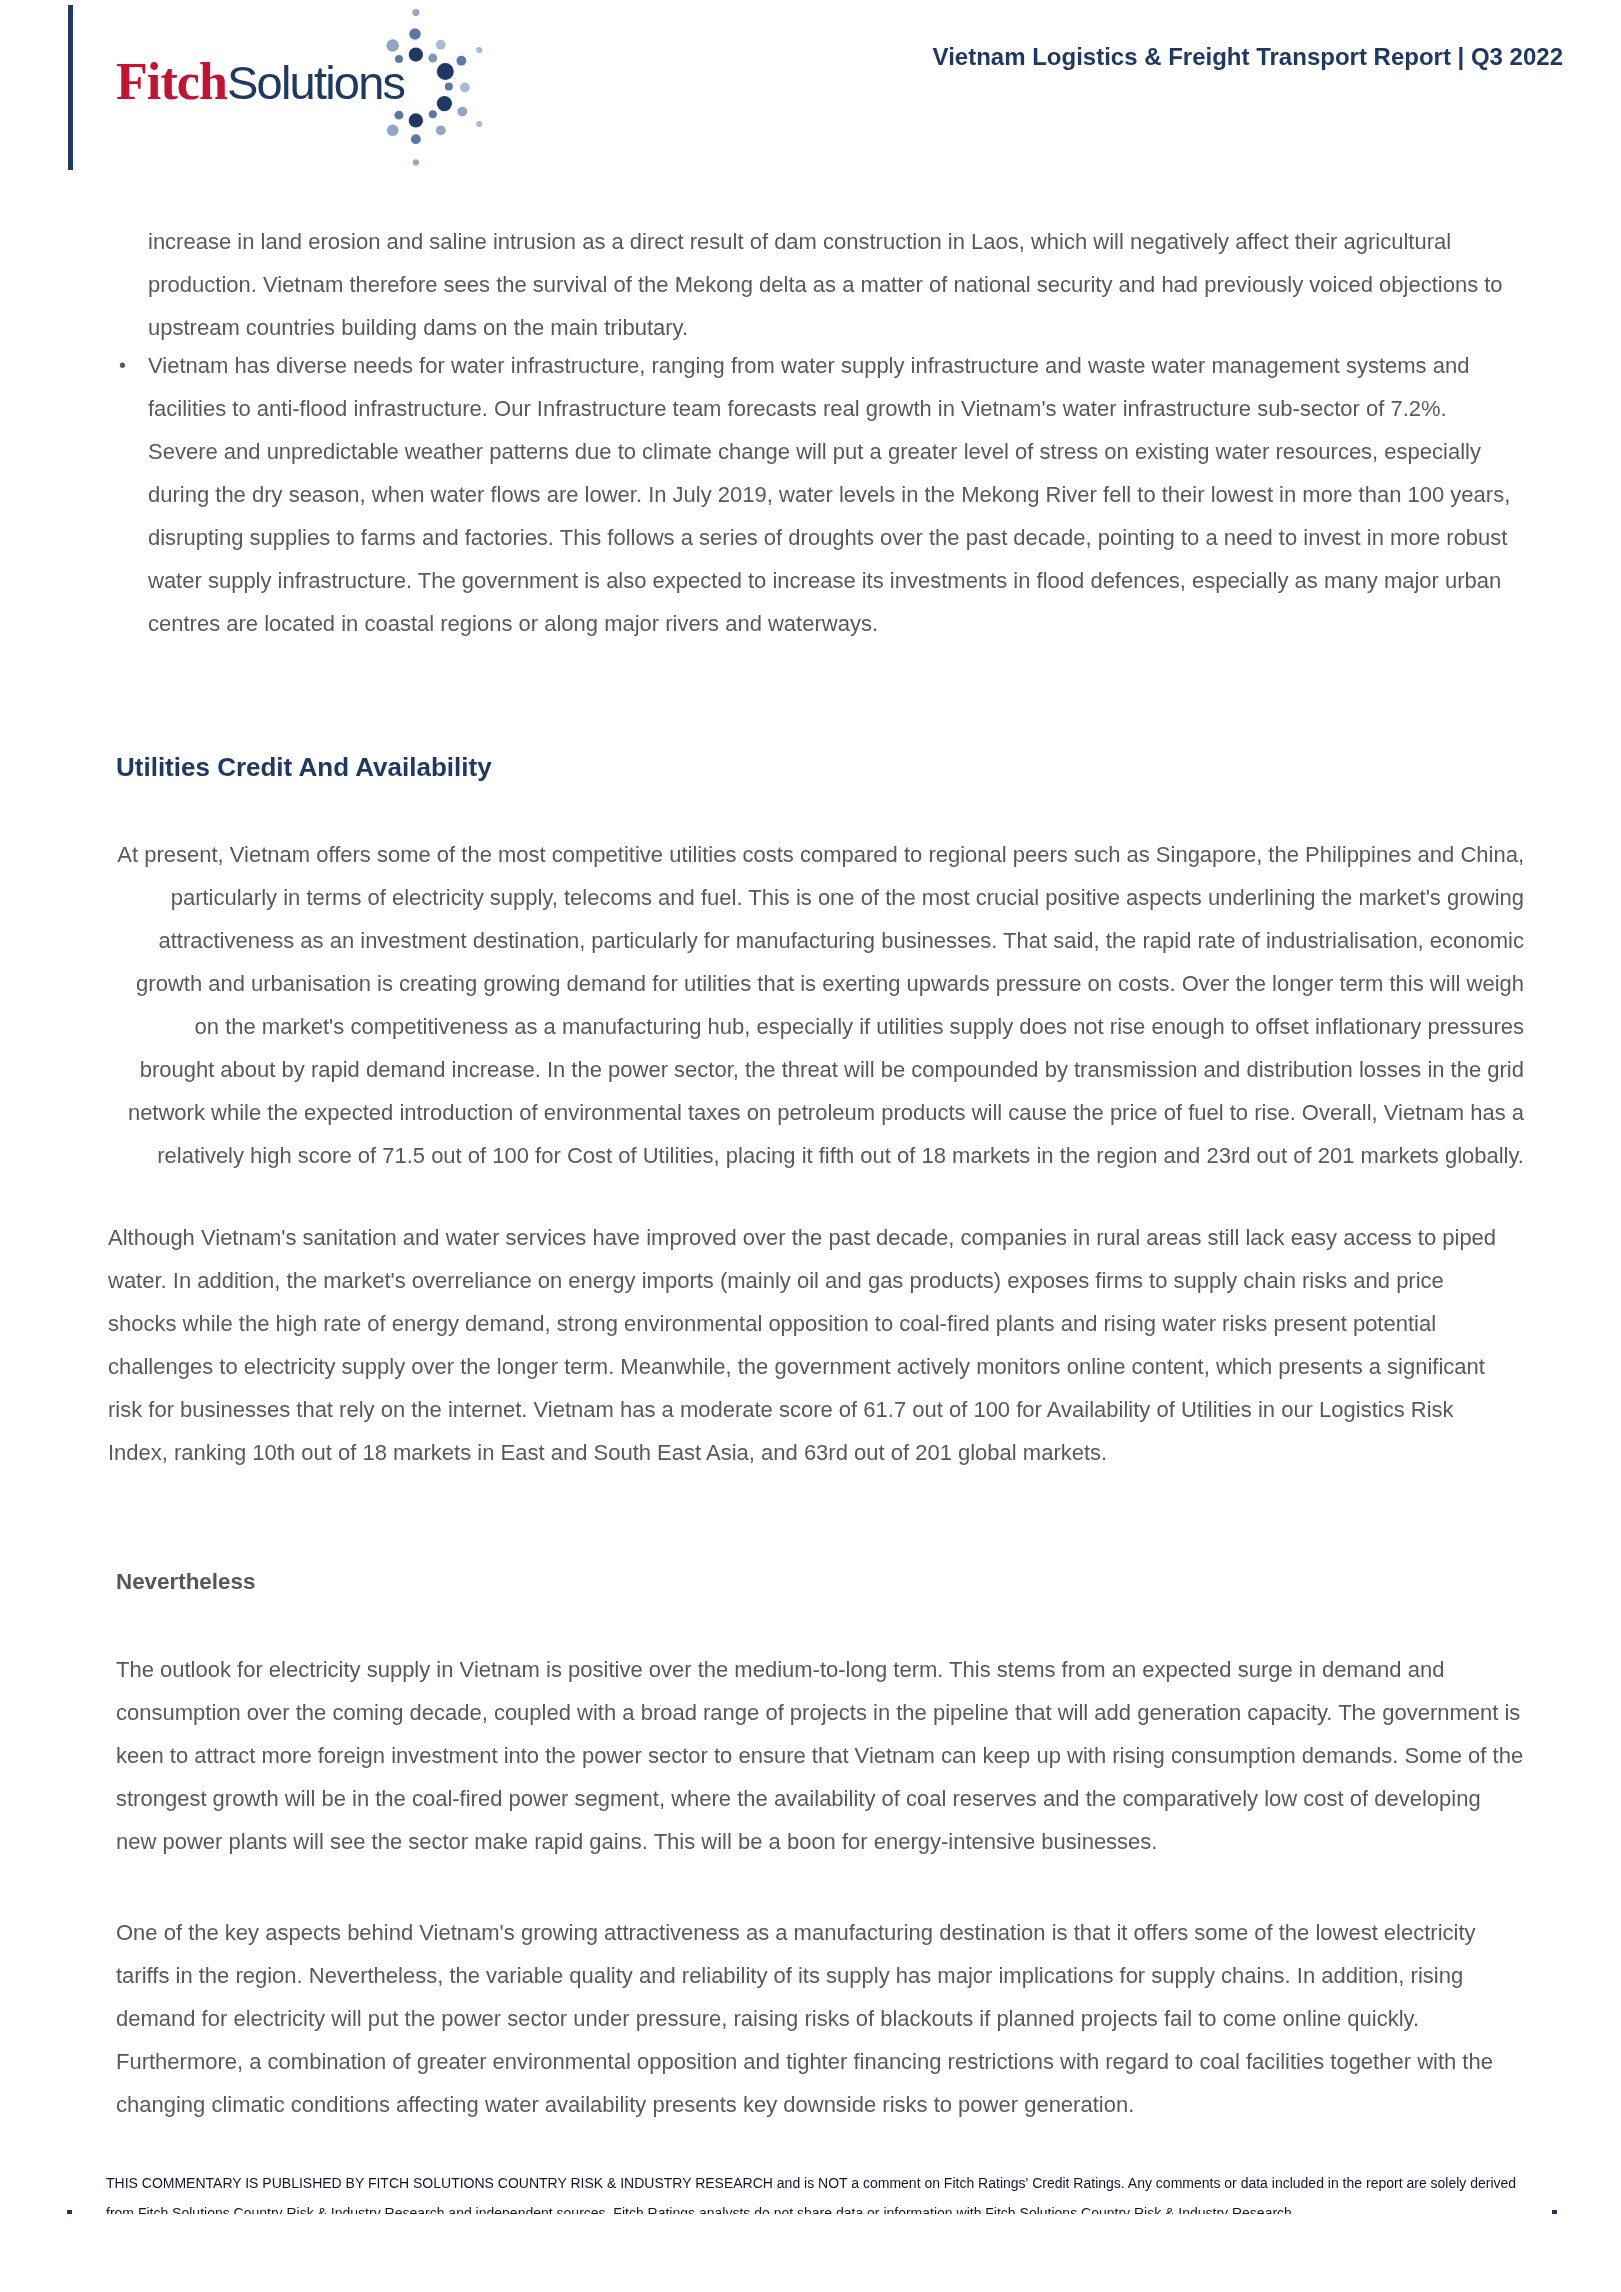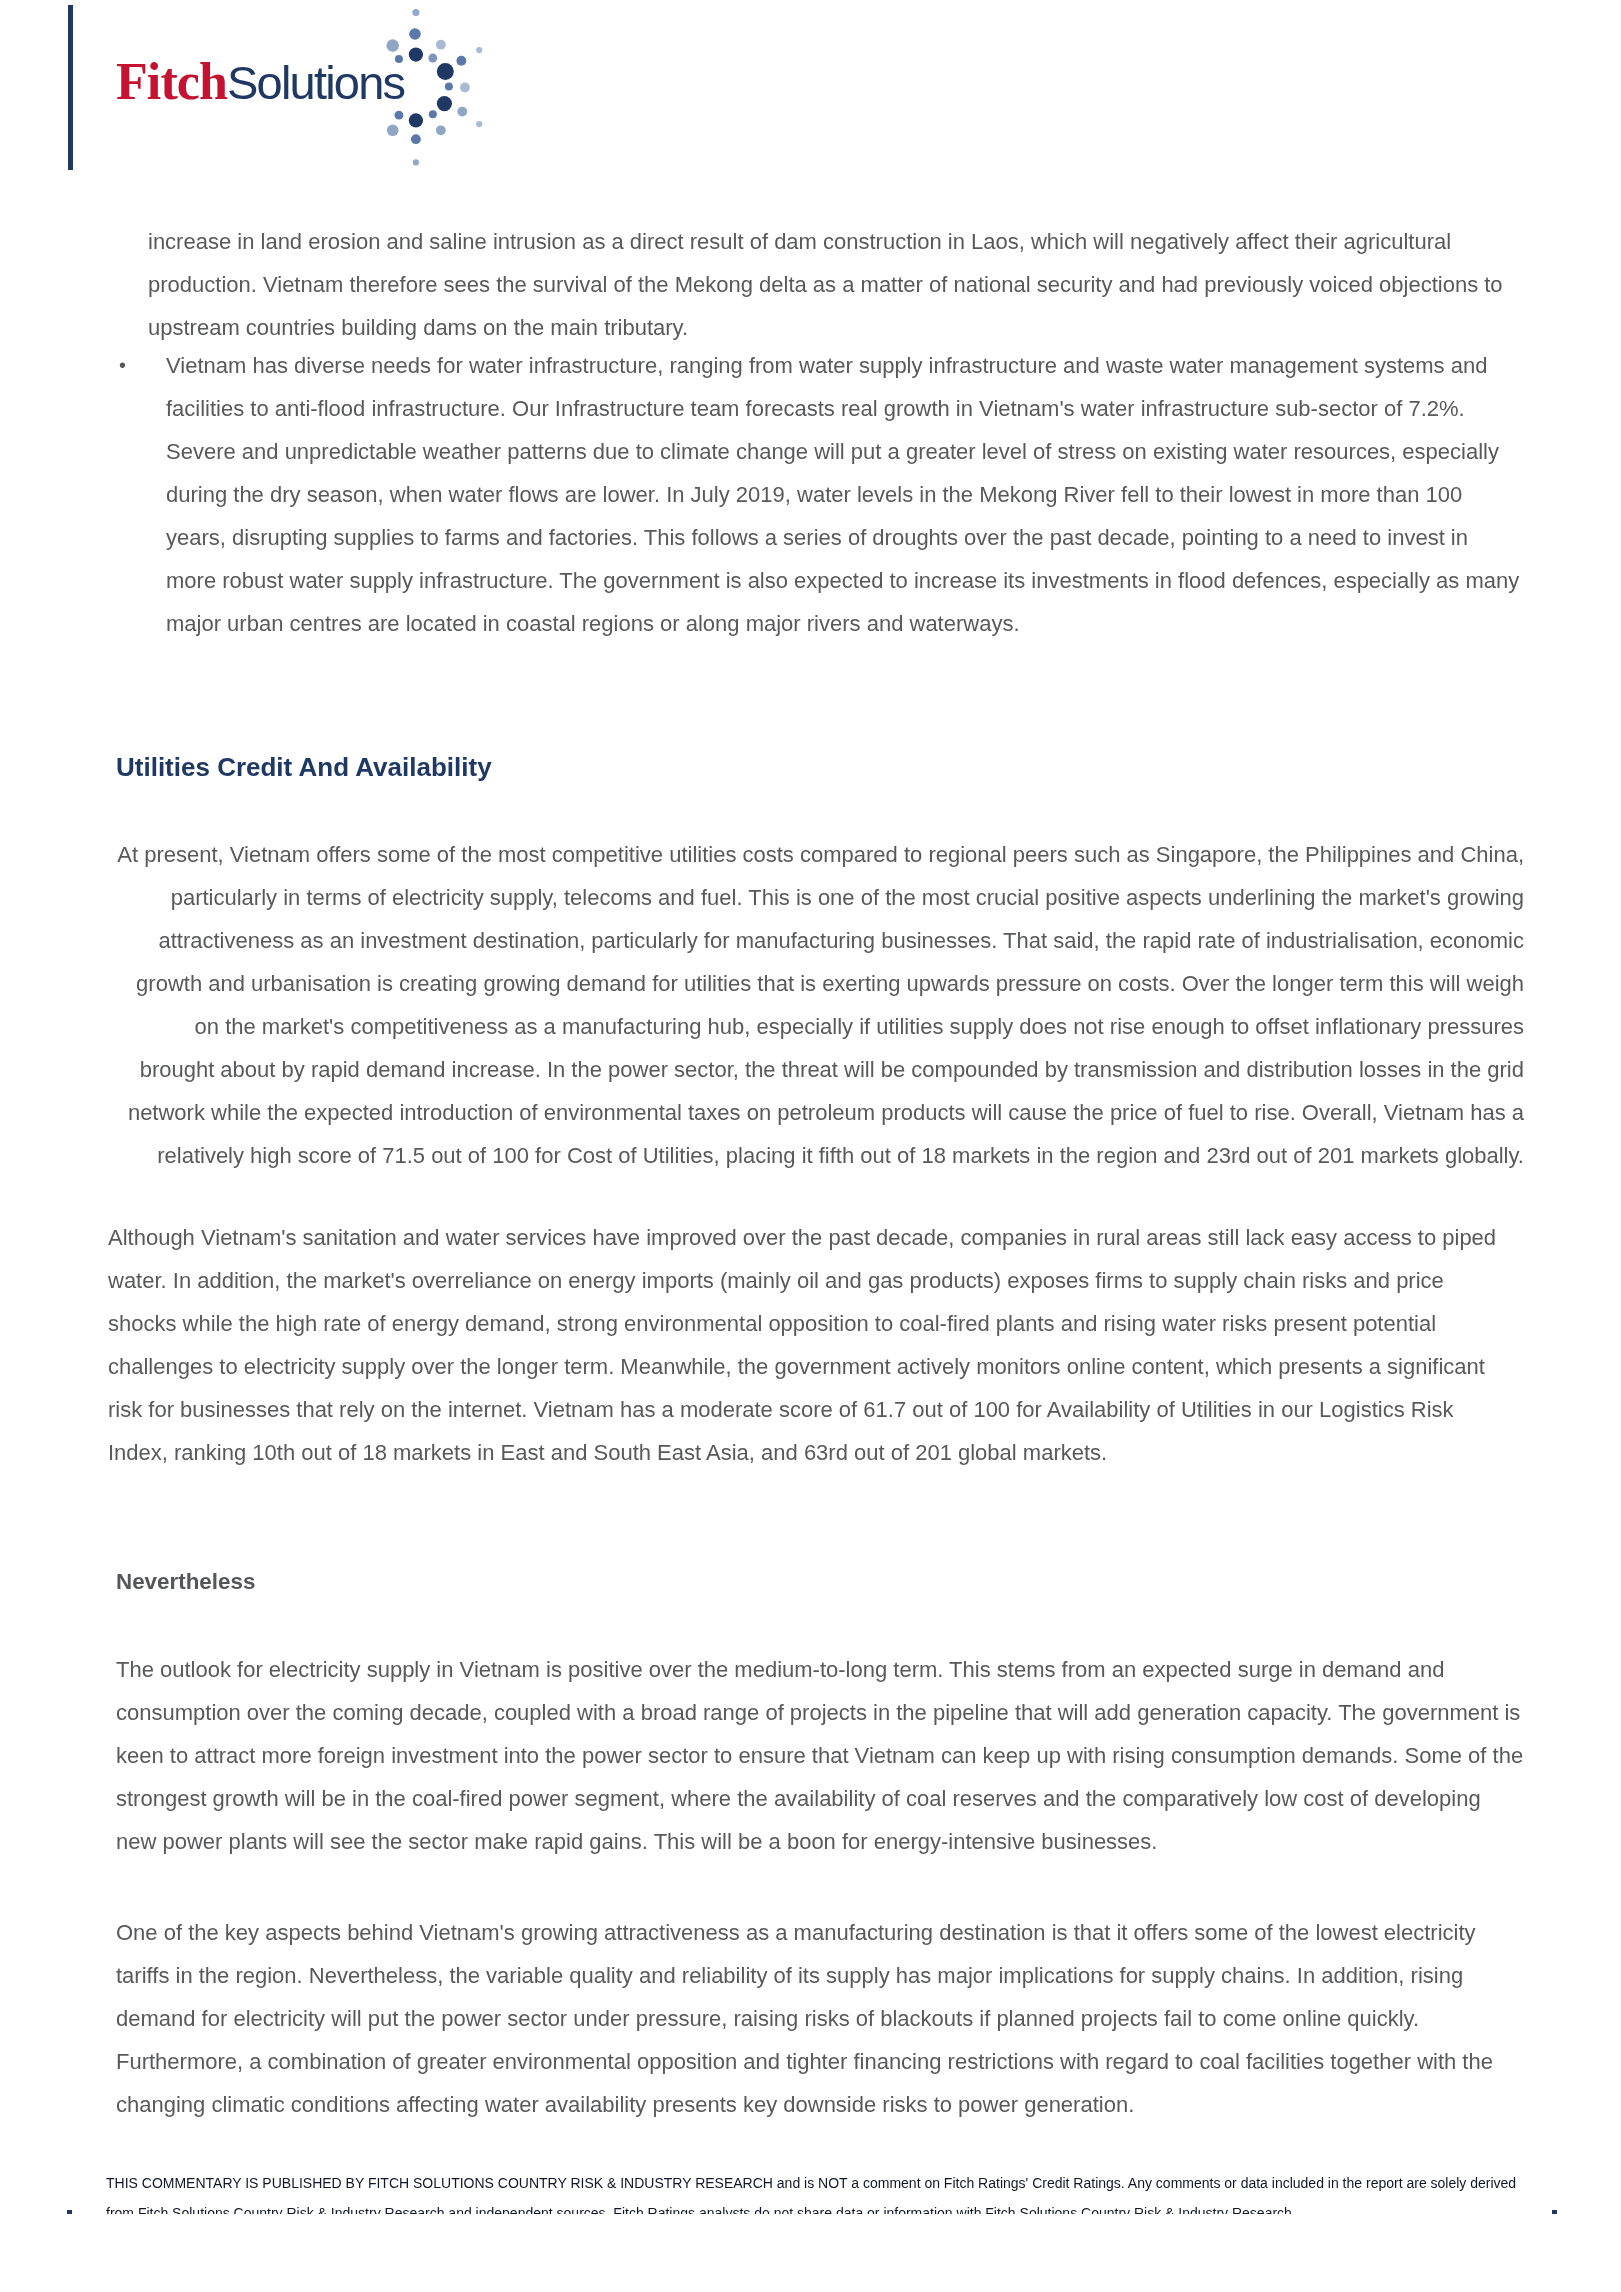--- a/index.html
+++ b/index.html
@@ -40,21 +40,21 @@
   
   .bodytext{
     font-size:22px; line-height:43px; color:#58595B; font-weight:400;
   }
   .intro-block{ left:148px; top:220px; width:1375px; }
   .bullet-list{ left:119px; top:344px; width:1403px; }
   .bullet-row{ display:flex; }
   .bullet-marker{
     flex:0 0 29px; font-size:19.7px; color:#58595B; line-height:43px;
   }
-  .bullet-text{ flex:1 1 auto;margin-left:18px; }
+  .bullet-text{ flex:1 1 auto; }
 
   .section-heading{
     left:116px; top:751px; width:1408px;
     font-size:26px; line-height:32px; font-weight:700; color:#1F3864;
   }
   .p1{ left:116px; top:833px;  width:1408px;text-align:right; }
   .p2{ left:108px; top:1216px; width:1408px; }
   .sub-heading{
     left:116px; top:1567px; width:1408px;
     font-size:22.4px; line-height:29px; font-weight:700; color:#54565A;
@@ -111,20 +111,21 @@
     <circle cx="57" cy="123" r="4.5" fill="#5B79A8"></circle>
     <circle cx="19" cy="124" r="5" fill="#5B79A8"></circle>
     <circle cx="38" cy="130" r="8" fill="#1F3864"></circle>
     <circle cx="12" cy="141" r="6.5" fill="#8FA6C4"></circle>
     <circle cx="66" cy="141" r="5.5" fill="#8FA6C4"></circle>
     <circle cx="109" cy="134" r="3.5" fill="#A9BBD4"></circle>
     <circle cx="38" cy="151" r="5.5" fill="#5B79A8"></circle>
     <circle cx="38" cy="177" r="3.5" fill="#93A9C8"></circle>
   </svg>
 
+  <div class="abs header-title">Vietnam Logistics &amp; Freight Transport Report | Q3 2022</div>
 
   <div class="abs intro-block bodytext">increase in land erosion and saline intrusion as a direct result of dam construction in Laos, which will negatively affect their agricultural production. Vietnam therefore sees the survival of the Mekong delta as a matter of national security and had previously voiced objections to upstream countries building dams on the main tributary.</div>
 
   <div class="abs bullet-list">
     <div class="bullet-row">
       <div class="bullet-marker">•</div>
       <div class="bullet-text bodytext">Vietnam has diverse needs for water infrastructure, ranging from water supply infrastructure and waste water management systems and facilities to anti-flood infrastructure. Our Infrastructure team forecasts real growth in Vietnam's water infrastructure sub-sector of 7.2%. Severe and unpredictable weather patterns due to climate change will put a greater level of stress on existing water resources, especially during the dry season, when water flows are lower. In July 2019, water levels in the Mekong River fell to their lowest in more than 100 years, disrupting supplies to farms and factories. This follows a series of droughts over the past decade, pointing to a need to invest in more robust water supply infrastructure. The government is also expected to increase its investments in flood defences, especially as many major urban centres are located in coastal regions or along major rivers and waterways.</div>
     </div>
   </div>
 

